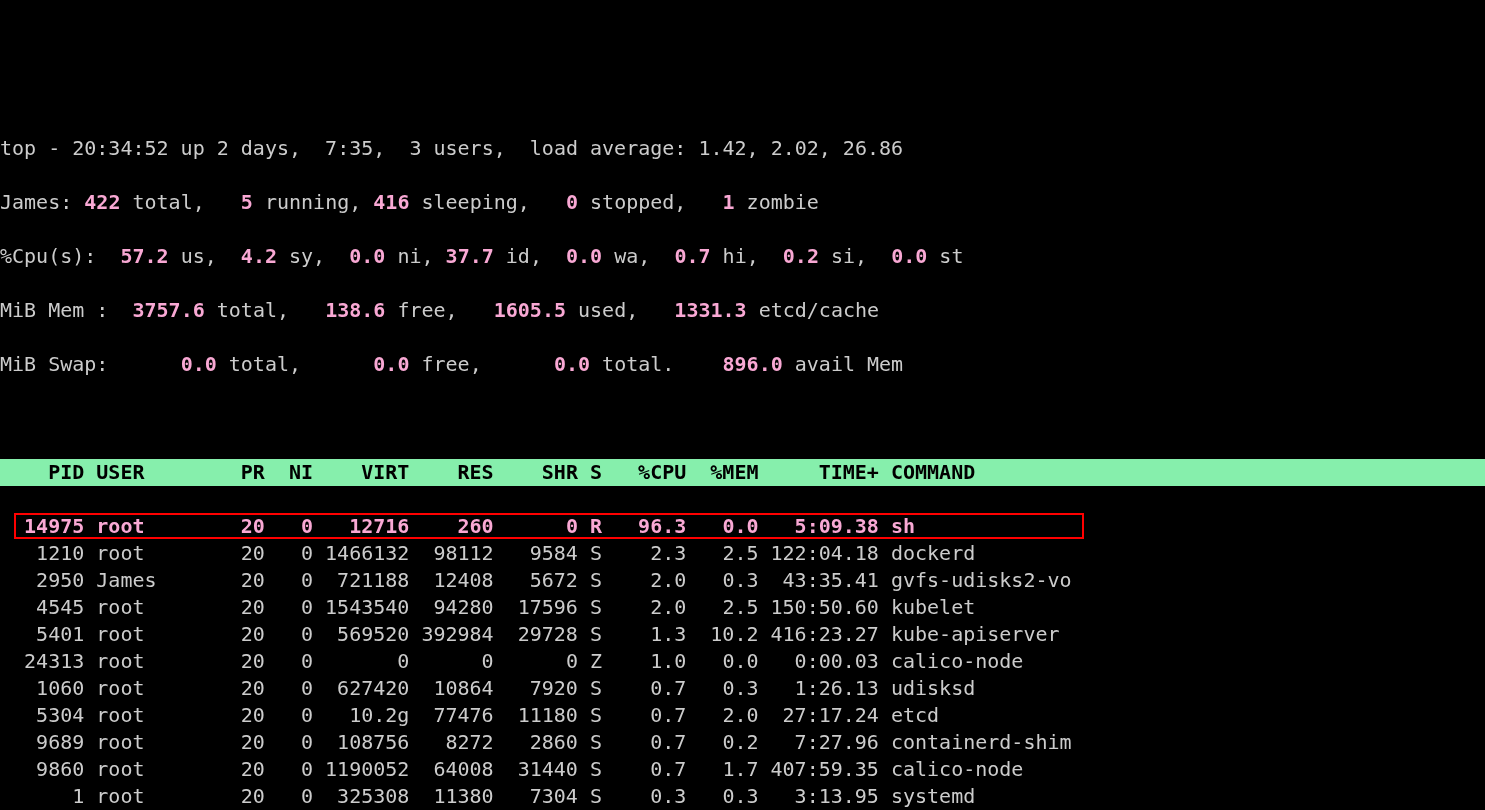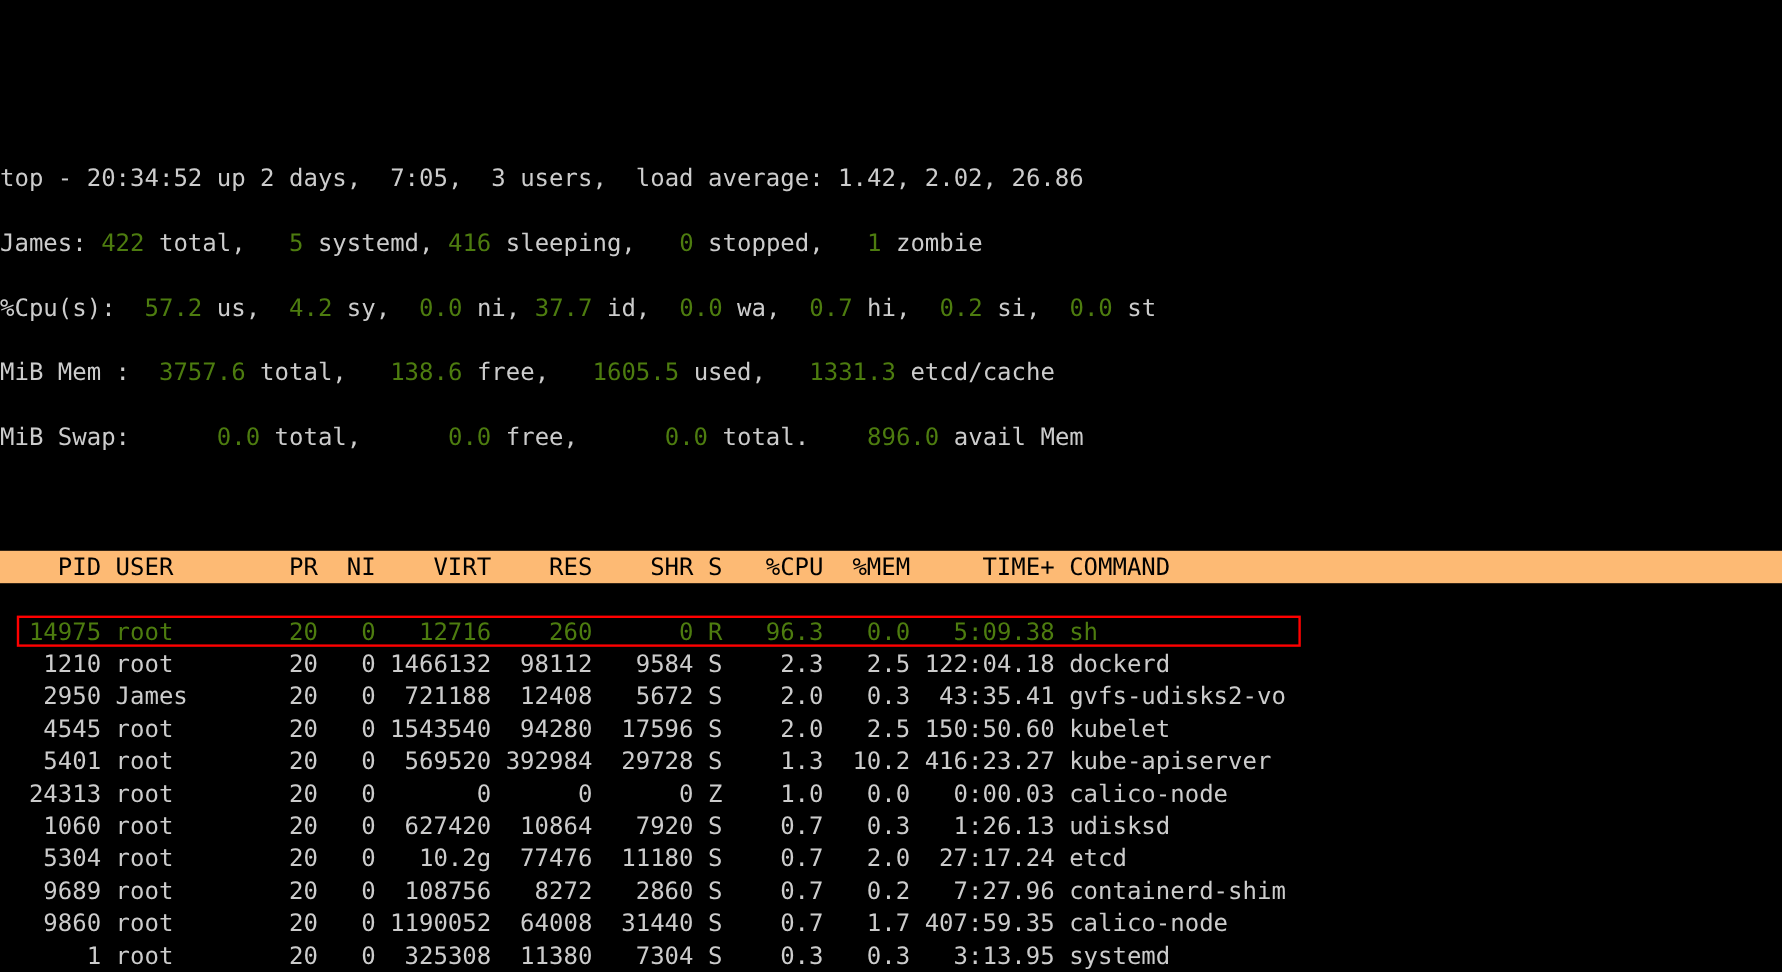--- a/index.html
+++ b/index.html
@@ -6,25 +6,25 @@
       margin: 0;
       padding: 0;
       background: #000;
       color: #ccc;
       font-family: "DejaVu Sans Mono", "Consolas", "Menlo", monospace;
       font-size: 20px;
       line-height: 27px;
       white-space: pre;
       width: 1485px;
     }
-    .bold { font-weight: normal; color: #4d7c0f; }
+    .bold { font-weight: bold; color: #f9a8d4; }
     .hdr {
-      background: #fdba74;
+      background: #86efac;
       color: #000;
-      font-weight: normal;
+      font-weight: bold;
     }
     .row { display: block; }
     .highlight-wrap { position: relative; display: block; }
     .highlight-box {
       position: absolute;
       top: 0; left: 14px;
       height: 26px;
       width: 1070px;
       border: 2px solid #f00;
       box-sizing: border-box;
@@ -42,22 +42,22 @@
     .mem  { display:inline-block; width: 6ch; text-align:right; }
     .time { display:inline-block; width:10ch; text-align:right; }
     .cmd  { display:inline; }
     .pad1 { display:inline-block; width:1ch; }
   </style>
 </head>
 <body>
 
 
 
-<span class="row">top - 20:34:52 up 2 days,  7:05,  3 users,  load average: 1.42, 2.02, 26.86</span>
-<span class="row"><span>James:</span> <span class="bold">422</span><span> total,</span>   <span class="bold">5</span><span> systemd,</span> <span class="bold">416</span><span> sleeping,</span>   <span class="bold">0</span><span> stopped,</span>   <span class="bold">1</span><span> zombie</span></span>
+<span class="row">top - 20:34:52 up 2 days,  7:35,  3 users,  load average: 1.42, 2.02, 26.86</span>
+<span class="row"><span>James:</span> <span class="bold">422</span><span> total,</span>   <span class="bold">5</span><span> running,</span> <span class="bold">416</span><span> sleeping,</span>   <span class="bold">0</span><span> stopped,</span>   <span class="bold">1</span><span> zombie</span></span>
 <span class="row"><span>%Cpu(s):</span>  <span class="bold">57.2</span><span> us,</span>  <span class="bold">4.2</span><span> sy,</span>  <span class="bold">0.0</span><span> ni,</span> <span class="bold">37.7</span><span> id,</span>  <span class="bold">0.0</span><span> wa,</span>  <span class="bold">0.7</span><span> hi,</span>  <span class="bold">0.2</span><span> si,</span>  <span class="bold">0.0</span><span> st</span></span>
 <span class="row"><span>MiB Mem :</span>  <span class="bold">3757.6</span><span> total,</span>   <span class="bold">138.6</span><span> free,</span>   <span class="bold">1605.5</span><span> used,</span>   <span class="bold">1331.3</span><span> etcd/cache</span></span>
 <span class="row"><span>MiB Swap:</span>      <span class="bold">0.0</span><span> total,</span>      <span class="bold">0.0</span><span> free,</span>      <span class="bold">0.0</span><span> total.</span>    <span class="bold">896.0</span><span> avail Mem</span></span>
 <span class="row"> </span>
 <span class="row hdr"><span class="pid">PID</span><span class="pad1"></span><span class="user">USER</span><span class="pr">PR</span><span class="ni">NI</span><span class="virt">VIRT</span><span class="res">RES</span><span class="shr">SHR</span><span class="pad1"></span><span class="st">S</span><span class="cpu">%CPU</span><span class="mem">%MEM</span><span class="time">TIME+</span><span class="pad1"></span><span class="cmd">COMMAND</span></span>
 <div id="rows"><span class="highlight-wrap"><span class="row bold"><span class="pid">14975</span><span class="pad1"></span><span class="user">root</span><span class="pr">20</span><span class="ni">0</span><span class="virt">12716</span><span class="res">260</span><span class="shr">0</span><span class="pad1"></span><span class="st">R</span><span class="cpu">96.3</span><span class="mem">0.0</span><span class="time">5:09.38</span><span class="pad1"></span><span class="cmd">sh</span></span><span class="highlight-box"></span></span><span class="row"><span class="pid">1210</span><span class="pad1"></span><span class="user">root</span><span class="pr">20</span><span class="ni">0</span><span class="virt">1466132</span><span class="res">98112</span><span class="shr">9584</span><span class="pad1"></span><span class="st">S</span><span class="cpu">2.3</span><span class="mem">2.5</span><span class="time">122:04.18</span><span class="pad1"></span><span class="cmd">dockerd</span></span><span class="row"><span class="pid">2950</span><span class="pad1"></span><span class="user">James</span><span class="pr">20</span><span class="ni">0</span><span class="virt">721188</span><span class="res">12408</span><span class="shr">5672</span><span class="pad1"></span><span class="st">S</span><span class="cpu">2.0</span><span class="mem">0.3</span><span class="time">43:35.41</span><span class="pad1"></span><span class="cmd">gvfs-udisks2-vo</span></span><span class="row"><span class="pid">4545</span><span class="pad1"></span><span class="user">root</span><span class="pr">20</span><span class="ni">0</span><span class="virt">1543540</span><span class="res">94280</span><span class="shr">17596</span><span class="pad1"></span><span class="st">S</span><span class="cpu">2.0</span><span class="mem">2.5</span><span class="time">150:50.60</span><span class="pad1"></span><span class="cmd">kubelet</span></span><span class="row"><span class="pid">5401</span><span class="pad1"></span><span class="user">root</span><span class="pr">20</span><span class="ni">0</span><span class="virt">569520</span><span class="res">392984</span><span class="shr">29728</span><span class="pad1"></span><span class="st">S</span><span class="cpu">1.3</span><span class="mem">10.2</span><span class="time">416:23.27</span><span class="pad1"></span><span class="cmd">kube-apiserver</span></span><span class="row"><span class="pid">24313</span><span class="pad1"></span><span class="user">root</span><span class="pr">20</span><span class="ni">0</span><span class="virt">0</span><span class="res">0</span><span class="shr">0</span><span class="pad1"></span><span class="st">Z</span><span class="cpu">1.0</span><span class="mem">0.0</span><span class="time">0:00.03</span><span class="pad1"></span><span class="cmd">calico-node</span></span><span class="row"><span class="pid">1060</span><span class="pad1"></span><span class="user">root</span><span class="pr">20</span><span class="ni">0</span><span class="virt">627420</span><span class="res">10864</span><span class="shr">7920</span><span class="pad1"></span><span class="st">S</span><span class="cpu">0.7</span><span class="mem">0.3</span><span class="time">1:26.13</span><span class="pad1"></span><span class="cmd">udisksd</span></span><span class="row"><span class="pid">5304</span><span class="pad1"></span><span class="user">root</span><span class="pr">20</span><span class="ni">0</span><span class="virt">10.2g</span><span class="res">77476</span><span class="shr">11180</span><span class="pad1"></span><span class="st">S</span><span class="cpu">0.7</span><span class="mem">2.0</span><span class="time">27:17.24</span><span class="pad1"></span><span class="cmd">etcd</span></span><span class="row"><span class="pid">9689</span><span class="pad1"></span><span class="user">root</span><span class="pr">20</span><span class="ni">0</span><span class="virt">108756</span><span class="res">8272</span><span class="shr">2860</span><span class="pad1"></span><span class="st">S</span><span class="cpu">0.7</span><span class="mem">0.2</span><span class="time">7:27.96</span><span class="pad1"></span><span class="cmd">containerd-shim</span></span><span class="row"><span class="pid">9860</span><span class="pad1"></span><span class="user">root</span><span class="pr">20</span><span class="ni">0</span><span class="virt">1190052</span><span class="res">64008</span><span class="shr">31440</span><span class="pad1"></span><span class="st">S</span><span class="cpu">0.7</span><span class="mem">1.7</span><span class="time">407:59.35</span><span class="pad1"></span><span class="cmd">calico-node</span></span><span class="row"><span class="pid">1</span><span class="pad1"></span><span class="user">root</span><span class="pr">20</span><span class="ni">0</span><span class="virt">325308</span><span class="res">11380</span><span class="shr">7304</span><span class="pad1"></span><span class="st">S</span><span class="cpu">0.3</span><span class="mem">0.3</span><span class="time">3:13.95</span><span class="pad1"></span><span class="cmd">systemd</span></span></div>
 
 
 
 

